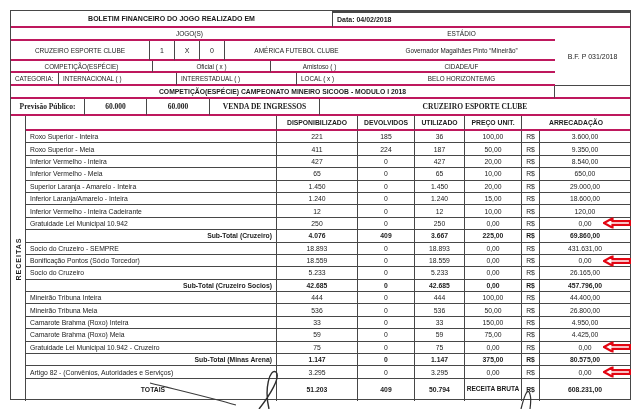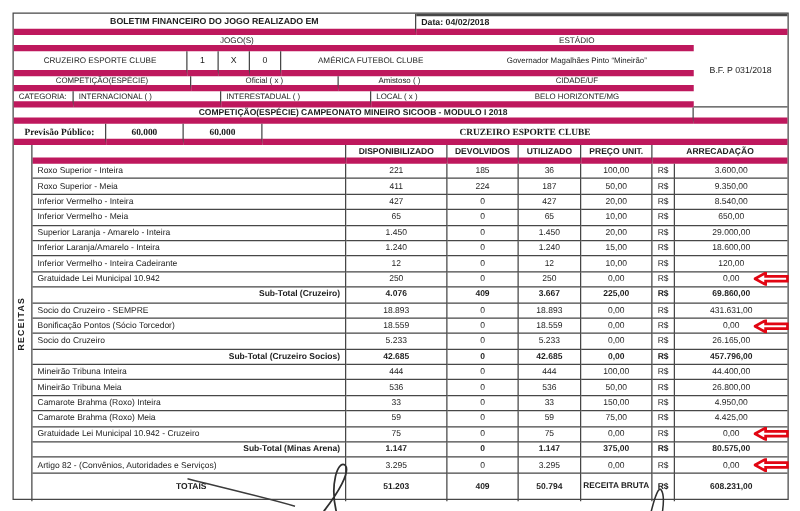--- a/index.html
+++ b/index.html
@@ -1,20 +1,20 @@
 <!DOCTYPE html>
 <html><head>
 <meta charset="utf-8">
 <style>
   html,body{margin:0;padding:0;width:640px;height:409px;background:#ffffff;overflow:hidden;
     font-family:"Liberation Sans",sans-serif;color:#1c1c1c;-webkit-font-smoothing:antialiased;}
   *{box-sizing:border-box;}
   .doc{position:absolute;left:10px;top:10px;width:621px;height:390px;border:1px solid #474747;background:#fff;}
   .hrow{display:flex;width:100%;}
-  .cell{border-right:1px solid #474747;border-bottom:5px solid #be185d;display:flex;align-items:center;
+  .cell{border-right:1px solid #474747;border-bottom:2px solid #be185d;display:flex;align-items:center;
     justify-content:center;font-size:7px;white-space:nowrap;overflow:hidden;padding:0 2px;}
   .cell.last{border-right:none;}
   .cell.left{justify-content:flex-start;padding-left:4px;}
   .bold{font-weight:bold;}
   .col{display:flex;flex-direction:column;}
   
   .row-a{height:17px;}
   .mid{height:58px;}
   .r13{height:13px;}
   .r20{height:20px;}
@@ -105,20 +105,21 @@
 
   <div class="hrow row-f">
     <div class="cell bold" style="flex:1;font-size:6.8px">COMPETIÇÃO(ESPÉCIE)   CAMPEONATO MINEIRO SICOOB - MODULO I 2018</div>
     <div class="cell last" style="width:75px"></div>
   </div>
 
   <div class="hrow row-g">
     <div class="cell" style="width:74px">Previsão Público:</div>
     <div class="cell" style="width:62px">60.000</div>
     <div class="cell" style="width:63px">60.000</div>
+    <div class="cell" style="width:110px">VENDA DE INGRESSOS</div>
     <div class="cell last" style="flex:1">CRUZEIRO ESPORTE CLUBE</div>
   </div>
 
   <div class="main">
     <div class="strip">
       <span>RECEITAS</span>
     </div>
     <div class="ttable">
       <div class="hrow thead">
         <div class="cell c-desc"></div>

